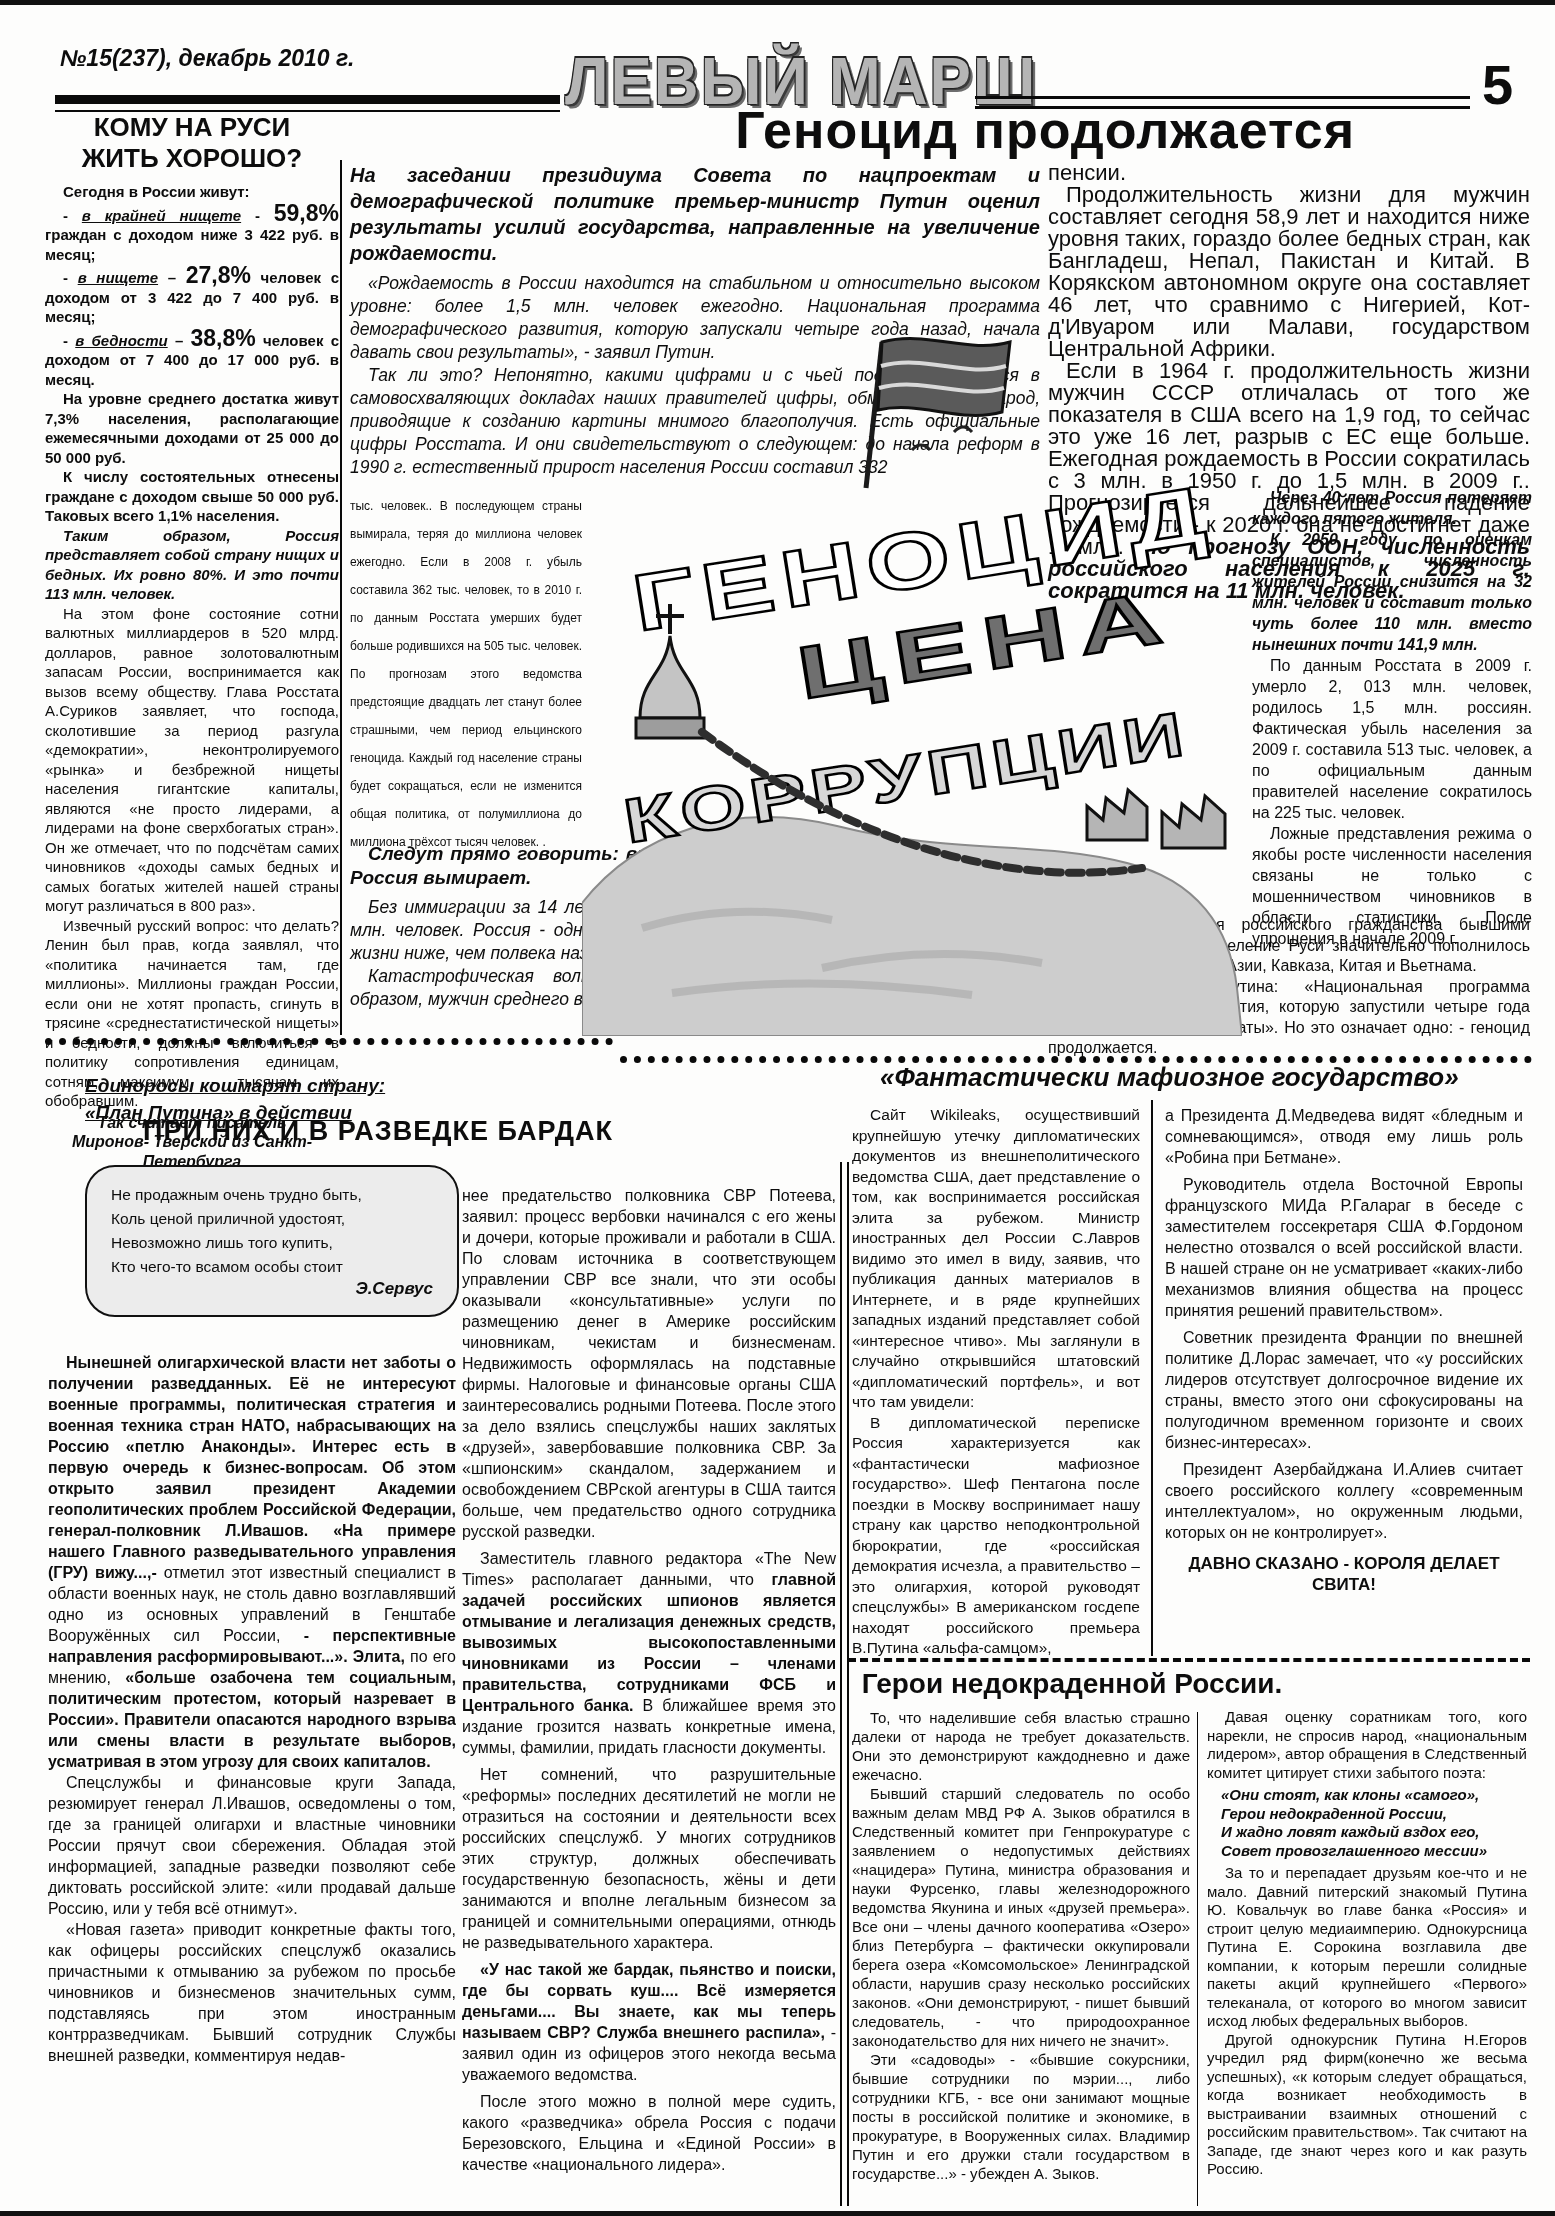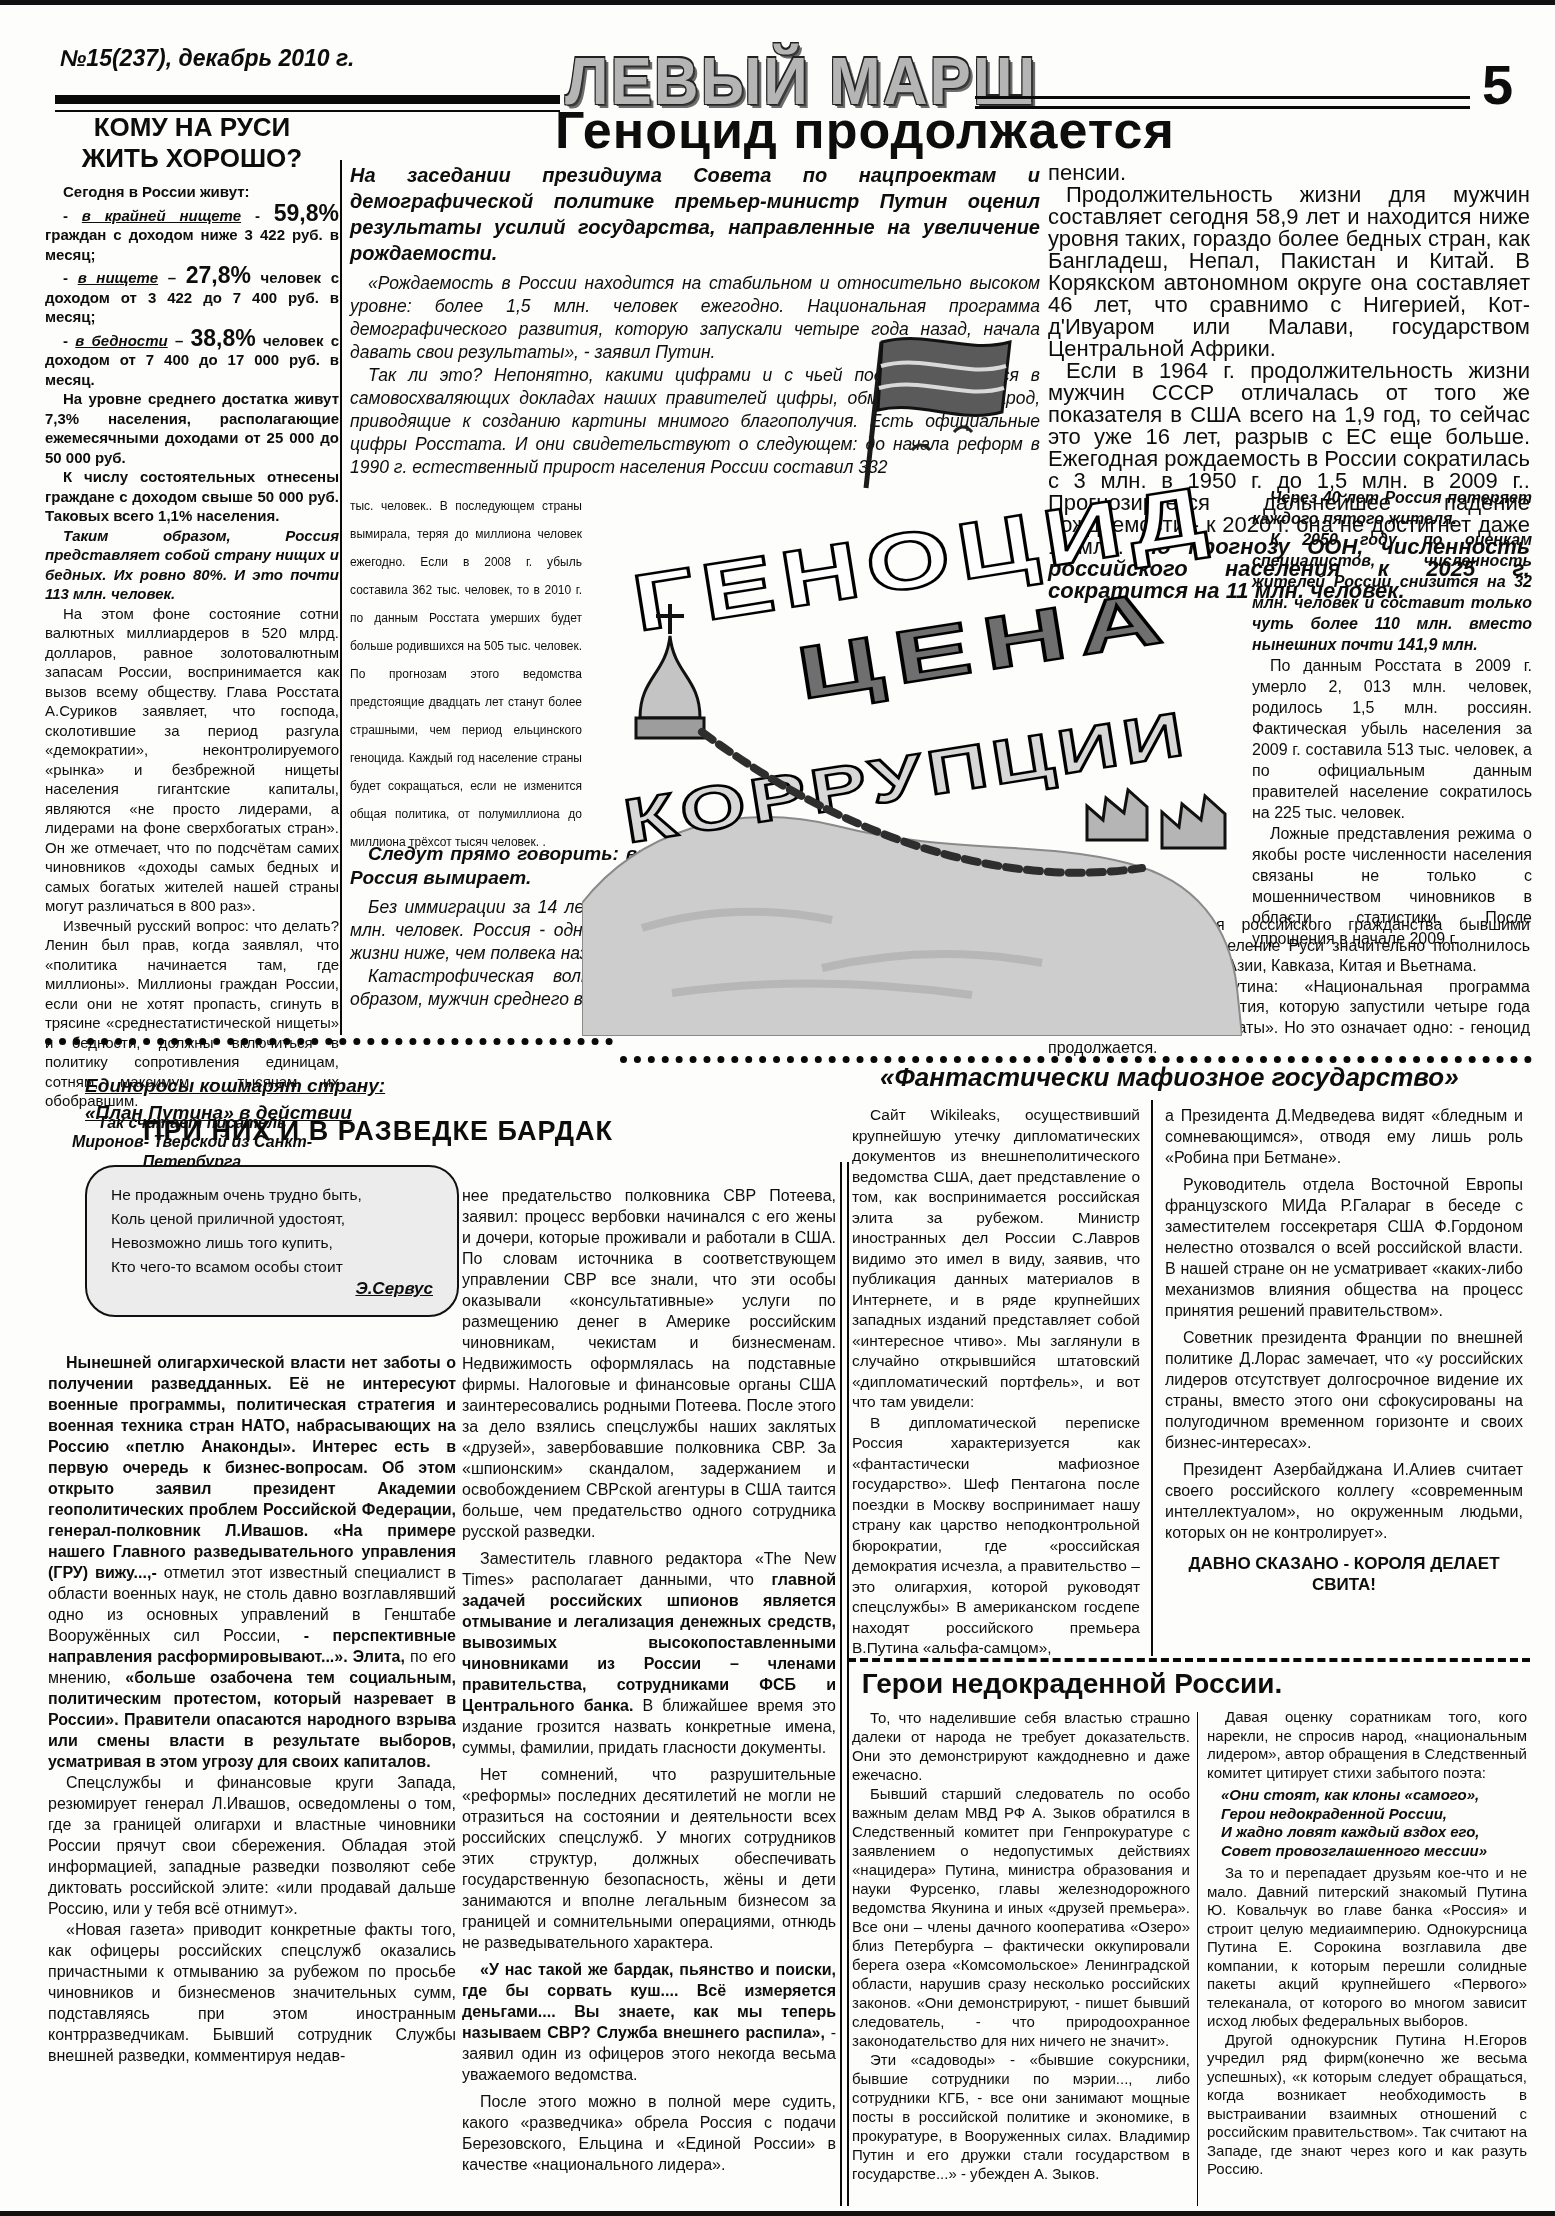--- a/index.html
+++ b/index.html
@@ -25,37 +25,37 @@
   .rule-thick{background:#0a0a0a;height:9px;}
   .rule-thin{background:#0a0a0a;height:2px;}
   
   .lcol{left:45px;top:112px;width:294px;}
   .ltitle{font-size:26px;line-height:31px;font-weight:bold;text-align:center;margin-bottom:8px;}
   .lbody{font-size:15px;line-height:19.5px;}
   .stat-term{font-style:italic;text-decoration:underline;}
   .stat-value{font-size:23px;line-height:23px;}
   .vrule{background:#0a0a0a;width:2px;}
   
-  .gen-headline{font-size:52px;font-weight:bold;letter-spacing:1px;text-align:left;white-space:nowrap;}
+  .gen-headline{font-size:52px;font-weight:bold;letter-spacing:1px;text-align:right;white-space:nowrap;}
   .gen-intro{font-size:20px;line-height:26px;font-weight:bold;font-style:italic;}
   .gen-a{font-size:17.5px;line-height:23px;font-style:italic;}
   .gen-n{font-size:12px;line-height:28px;}
   .gen-c1{font-size:22px;line-height:22px;}
   .gen-c2{font-size:16px;line-height:21px;}
   .gen-c3{font-size:16px;line-height:20.5px;}
   .dotted{border-top:7px dotted #0a0a0a;height:0;}
   .dashed{border-top:4px dashed #0a0a0a;height:0;}
   
   .kicker{font-size:19px;line-height:27px;font-weight:bold;font-style:italic;text-decoration:underline;}
   .h-spy{font-size:27px;font-weight:bold;text-align:center;letter-spacing:1px;}
   .h-mafia{font-size:26px;font-weight:bold;font-style:italic;text-align:center;white-space:nowrap;}
   .h-heroes{font-size:28px;font-weight:bold;text-align:center;white-space:nowrap;}
   .poembox{border:2px solid #111;border-radius:30px;background:#ececec;padding:16px 24px;}
   .poem-line{font-size:15.5px;line-height:24px;}
-  .poem-author{font-size:17px;font-weight:bold;font-style:italic;text-align:right;text-decoration:underline;}
+  .poem-author{font-size:17px;font-weight:bold;font-style:italic;text-align:right;}
   .bcol{font-size:16px;line-height:21px;}
   .bcol3{font-size:15.5px;line-height:20.5px;}
   .hcol{font-size:15px;line-height:19px;}
   .slogan{font-size:17px;font-weight:bold;text-align:center;margin-top:10px;}
   .verse{font-weight:bold;font-style:italic;}
   .vdouble{width:5px;border-left:2px solid #0a0a0a;border-right:2px solid #0a0a0a;}
   .byline{font-weight:bold;font-style:italic;text-align:center;}
   .mt6{margin-top:6px;}
 </style>
 </head>

